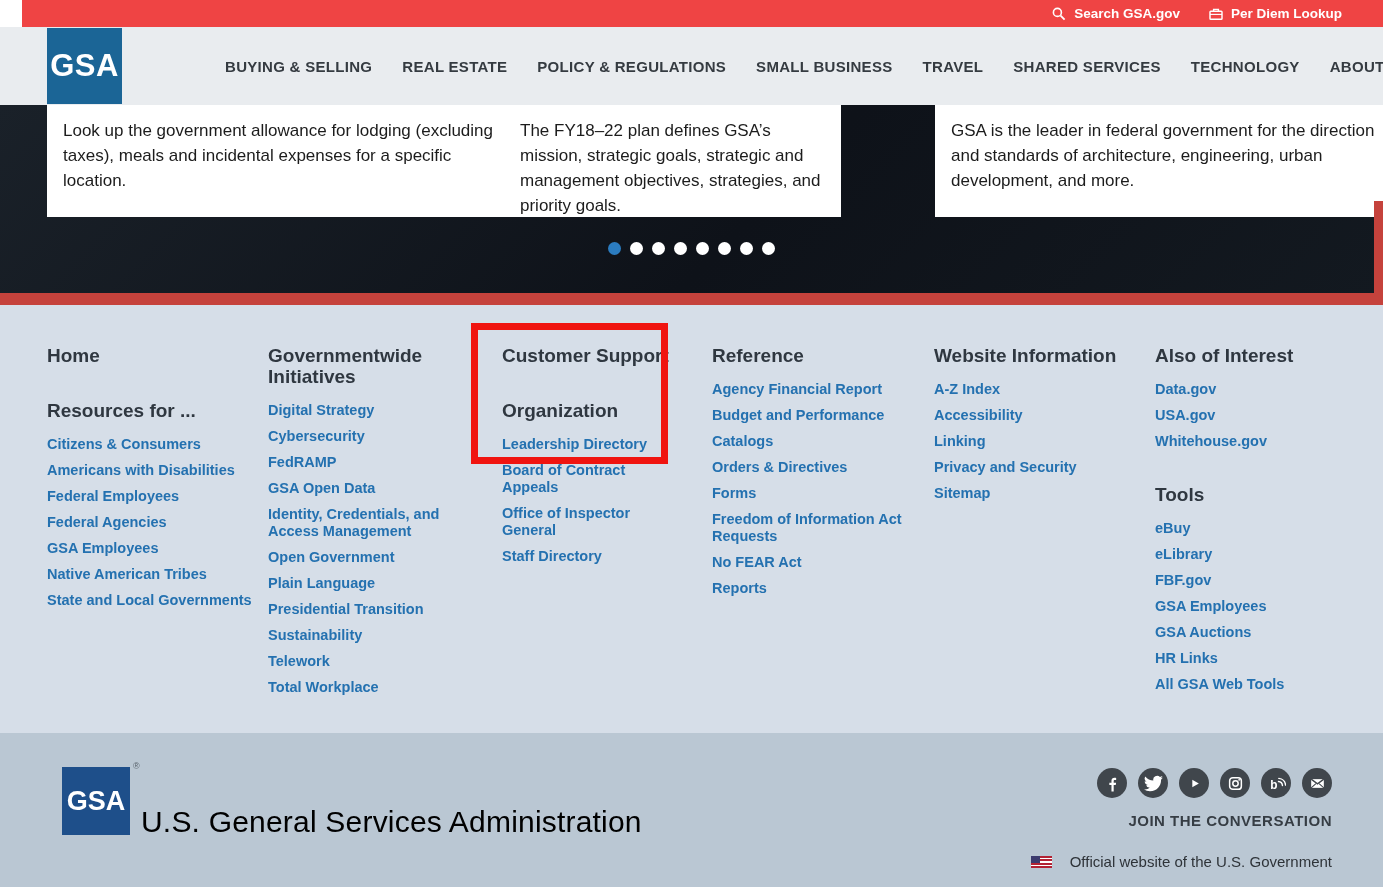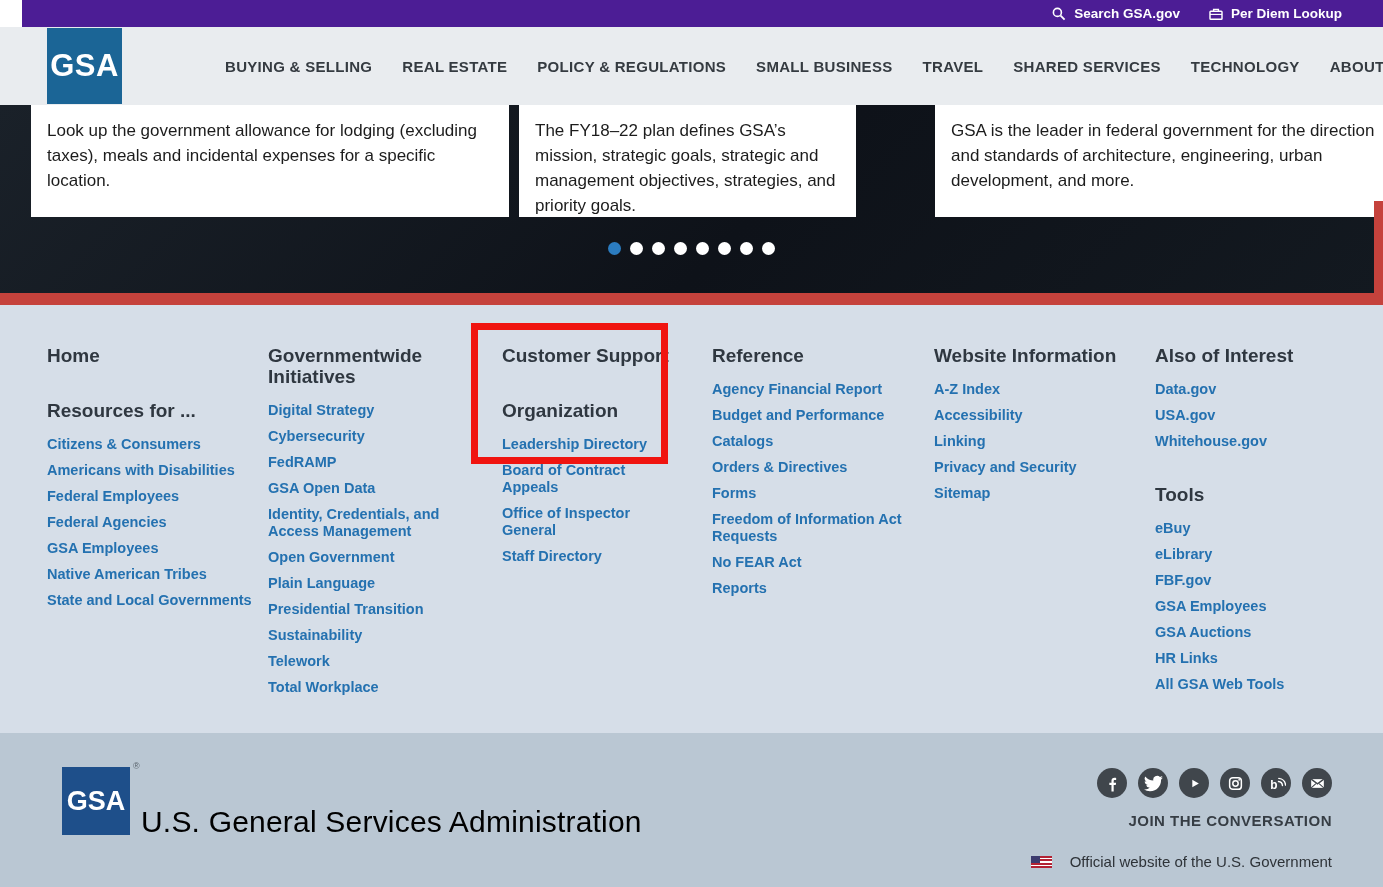--- a/index.html
+++ b/index.html
@@ -3,41 +3,41 @@
 <meta charset="utf-8">
 <style>
   html,body{margin:0;padding:0;}
   body{
     width:1383px;height:887px;position:relative;overflow:hidden;
     font-family:"Liberation Sans",sans-serif;background:#fff;
   }
   a{text-decoration:none;cursor:pointer;font-weight:bold;}
 
   
-  .topbar{position:absolute;top:0;left:0;right:0;height:27px;background:#4c1d95;
+  .topbar{position:absolute;top:0;left:0;right:0;height:27px;background:#ef4444;
     display:flex;justify-content:flex-end;align-items:center;gap:28px;padding-right:41px;
     color:#fff;font-size:13.5px;font-weight:600;margin-left:22px;}
   .topbar .titem{display:flex;align-items:center;gap:7px;}
   .topbar svg{width:16px;height:16px;display:block;}
 
   
   .navbar{position:absolute;top:27px;left:0;right:0;height:78px;background:#e9ecef;border-bottom:1px solid #dfe3e6;}
   .logo-hd{position:absolute;left:47px;top:1px;width:75px;height:76px;background:#1b6596;
     color:#fff;display:flex;align-items:center;justify-content:center;
     font-size:31px;font-weight:700;letter-spacing:.5px;cursor:pointer;}
   .nav-items{position:absolute;left:225px;top:0;height:78px;display:flex;align-items:center;gap:30px;}
   .nav-items a{color:#353b41;font-size:15px;letter-spacing:.3px;white-space:nowrap;}
 
   
   .hero{position:absolute;top:105px;left:0;right:0;height:188px;
     background:linear-gradient(135deg,#1a2129 0%,#0e1219 55%,#131920 100%);}
   .hero-card{position:absolute;top:0;height:112px;background:#fff;box-sizing:border-box;
     padding:13px 16px;font-size:17px;line-height:25px;color:#1c1c1c;cursor:pointer;}
-  .card-1{left:31px;width:478px;}
-  .card-2{left:519px;width:337px;}
+  .card-1{left:47px;width:478px;}
+  .card-2{left:504px;width:337px;}
   .card-3{left:935px;width:470px;}
   .edge-white{position:absolute;right:0;top:0;width:7px;height:112px;background:#fff;}
   .edge-red{position:absolute;right:0;top:96px;width:9px;height:92px;background:#c5423c;}
   .dots{position:absolute;top:137px;left:0;right:0;display:flex;justify-content:center;gap:9px;}
   .dot{width:13px;height:13px;border-radius:50%;background:#fff;cursor:pointer;}
   .dot.active{background:#2b7cc0;}
 
   
   .redbar{position:absolute;top:293px;left:0;right:0;height:12px;background:#c5423c;}
 

